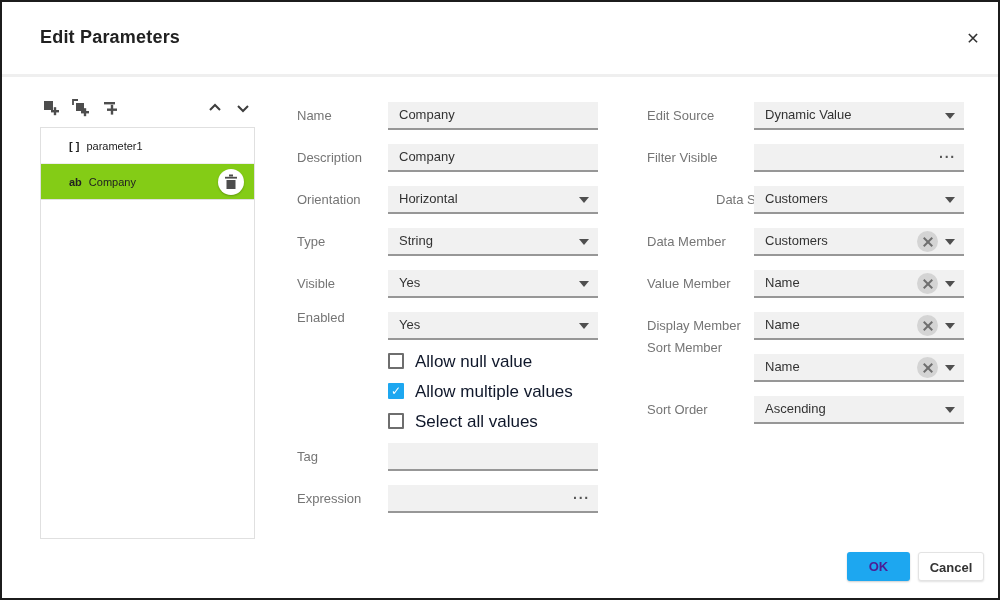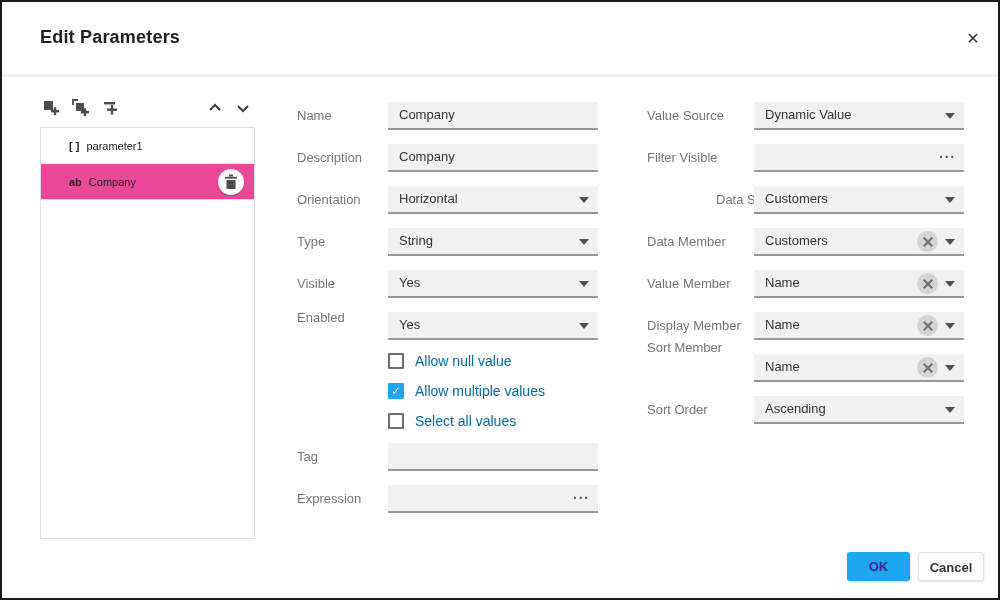--- a/index.html
+++ b/index.html
@@ -21,21 +21,21 @@
   
   .lp-toolbar { position:absolute; left:38px; top:94px; width:215px; height:26px; }
   .tb-icon { position:absolute; top:2px; width:20px; height:20px; cursor:pointer; }
   .tb-icon svg { display:block; }
   .chev { position:absolute; top:4px; width:16px; height:16px; cursor:pointer; }
 
   .param-list { position:absolute; left:38px; top:125px; width:215px; height:412px;
     background:#fff; border:1px solid #e0e0e0; }
   .param-row { position:relative; height:36px; line-height:36px; font-size:11px; color:#212121;
     padding-left:28px; border-bottom:1px solid #eeeeee; cursor:pointer; white-space:nowrap; }
-  .param-row.selected { background:#ec4899; border-bottom-color:#e0e0e0; }
+  .param-row.selected { background:#84cc16; border-bottom-color:#e0e0e0; }
   .param-prefix { font-weight:700; margin-right:7px; color:#212121; }
   .row-delete { position:absolute; right:10px; top:5px; width:26px; height:26px; border-radius:50%;
     background:#ffffff; box-shadow:0 1px 2px rgba(0,0,0,.25); cursor:pointer; }
   .row-delete svg { position:absolute; left:6px; top:5px; }
 
   
   .f-label { position:absolute; font-size:13px; color:#757575; line-height:28px; white-space:nowrap; }
   .field { position:absolute; width:210px; height:28px; background:#f1f1f1;
     border-bottom:2px solid #979797; font-size:13px; color:#333;
     padding:0 28px 0 11px; line-height:26px; white-space:nowrap; overflow:hidden; }
@@ -51,21 +51,21 @@
     width:12px; height:2px; background:#6e6e6e; }
   .clear-btn::before { transform:rotate(45deg); }
   .clear-btn::after  { transform:rotate(-45deg); }
 
   
   .cb-row { position:absolute; height:18px; cursor:pointer; }
   .cb-box { position:absolute; left:0; top:0; width:16px; height:16px; background:#fff;
     border:2px solid #6e6e6e; border-radius:1px; }
   .cb-box.checked { border:none; background:#1da7f0; color:#fff; font-size:12px; font-weight:700;
     text-align:center; line-height:16px; }
-  .cb-label { position:absolute; left:27px; top:0; font-size:14px; color:#0369a1; line-height:17px; white-space:nowrap; }
+  .cb-label { position:absolute; left:27px; top:0; font-size:17px; color:#0f172a; line-height:17px; white-space:nowrap; }
 
   
   .btn { position:absolute; height:29px; border-radius:3px; font-size:13px; text-align:center;
     line-height:29px; cursor:pointer; }
   .btn-ok { left:845px; top:550px; width:63px; background:#1da7f0; color:#4c1d95; font-weight:700;
     box-shadow:0 1px 2px rgba(0,0,0,.2); }
   .btn-cancel { left:916px; top:550px; width:66px; background:#fff; color:#333; font-weight:700;
     border:1px solid #e3e3e3; box-shadow:0 1px 2px rgba(0,0,0,.12); }
 </style>
 </head>
@@ -180,21 +180,21 @@
     </div>
 
     <div class="f-label" style="left:295px; top:483px;">Expression</div>
     <div class="field editable" style="left:386px; top:483px;">
       <span></span>
       <span class="ellipsis">···</span>
     </div>
   </div>
 
   <div>
-    <div class="f-label" style="left:645px; top:100px;">Value Source</div>
+    <div class="f-label" style="left:645px; top:100px;">Edit Source</div>
     <div class="field dropdown" style="left:752px; top:100px;">
       <span>Dynamic Value</span>
       <span class="caret"></span>
     </div>
 
     <div class="f-label" style="left:645px; top:142px;">Filter Visible</div>
     <div class="field editable" style="left:752px; top:142px;">
       <span></span>
       <span class="ellipsis">···</span>
     </div>

